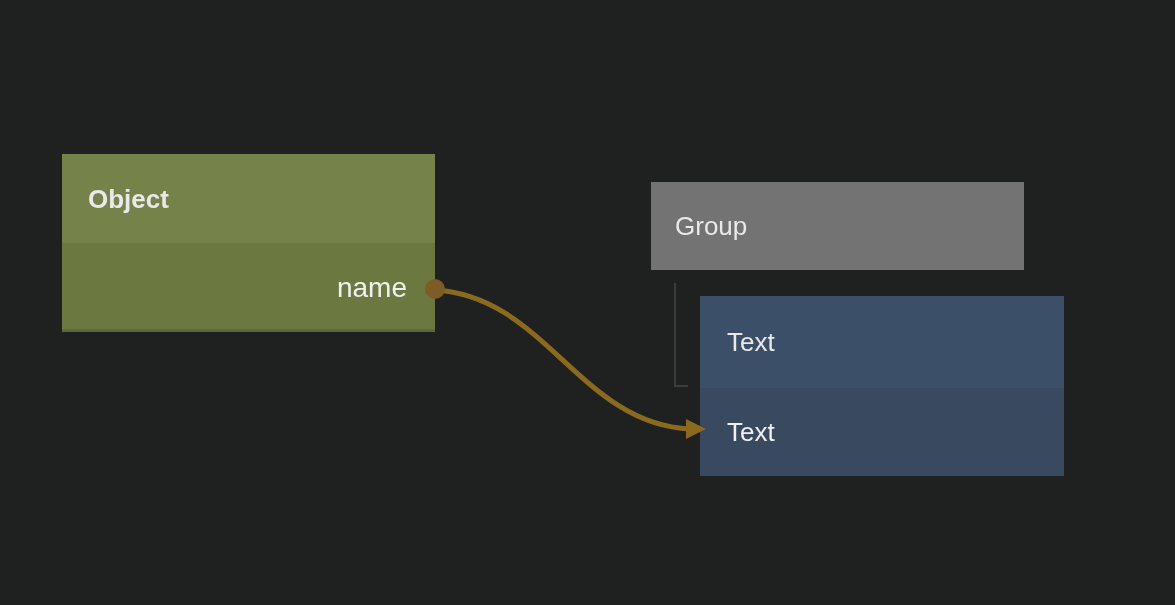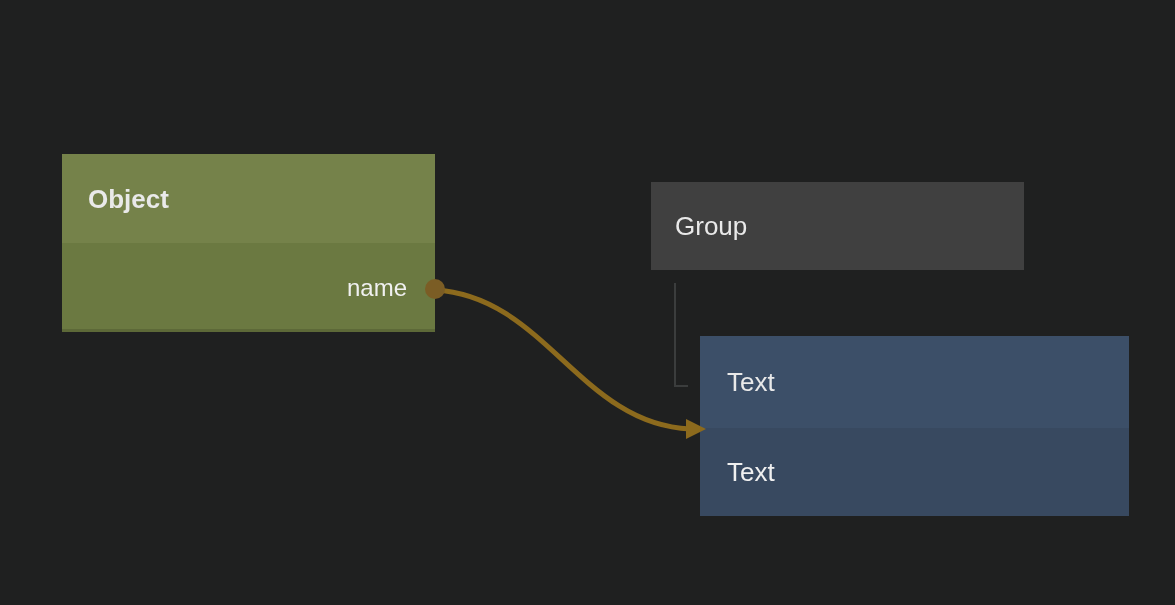--- a/index.html
+++ b/index.html
@@ -37,37 +37,37 @@
   }
   .port-row {
     flex: 1;
     display: flex;
     align-items: center;
   }
   .port-row.out { justify-content: flex-end; }
   .port-row.in  { justify-content: flex-start; }
   .port-label {
     color: #f0f0f0;
-    font-size: 24px;
+    font-size: 28px;
     line-height: 1;
     white-space: nowrap;
   }
 
   
   .node-object { left: 62px; top: 154px; width: 373px; height: 178px; }
   .node-object .node-header { height: 89px; padding-left: 26px; }
   .node-object .node-body   { height: 89px; padding-right: 28px;
                               box-shadow: inset 0 -3px 0 rgba(0,0,0,0.13); }
 
   
   .node-group { left: 651px; top: 182px; width: 373px; height: 88px; }
   .node-group .node-header { height: 88px; padding-left: 24px; }
 
   
-  .node-text { left: 700px; top: 296px; width: 429px; height: 180px; margin-top: 40px; }
+  .node-text { left: 700px; top: 296px; width: 364px; height: 180px; }
   .node-text .node-header { height: 92px; padding-left: 27px; }
   .node-text .node-body   { height: 88px; padding-left: 27px; }
   .node-text .node-body .port-label { font-size: 26px; }
 
   svg.overlay {
     position: absolute;
     left: 0;
     top: 0;
     pointer-events: none;
   }
@@ -82,21 +82,21 @@
       <span class="node-title" data-bind="nodes.object.title">Object</span>
     </div>
     <div class="node-body" data-bind-style="background-color:nodes.object.body_color" style="background-color: rgb(107, 121, 65);">
       <div class="port-row out">
         <span class="port-label" data-bind="nodes.object.output_port.label">name</span>
       </div>
     </div>
   </div>
 
   <div class="node node-group">
-    <div class="node-header" data-bind-style="background-color:nodes.group.header_color" style="background-color: #404040;">
+    <div class="node-header" data-bind-style="background-color:nodes.group.header_color" style="background-color: #737373;">
       <span class="node-title" data-bind="nodes.group.title">Group</span>
     </div>
   </div>
 
   <div class="node node-text">
     <div class="node-header" data-bind-style="background-color:nodes.text.header_color" style="background-color: rgb(60, 79, 104);">
       <span class="node-title" data-bind="nodes.text.title">Text</span>
     </div>
     <div class="node-body" data-bind-style="background-color:nodes.text.body_color" style="background-color: rgb(56, 73, 96);">
       <div class="port-row in">

